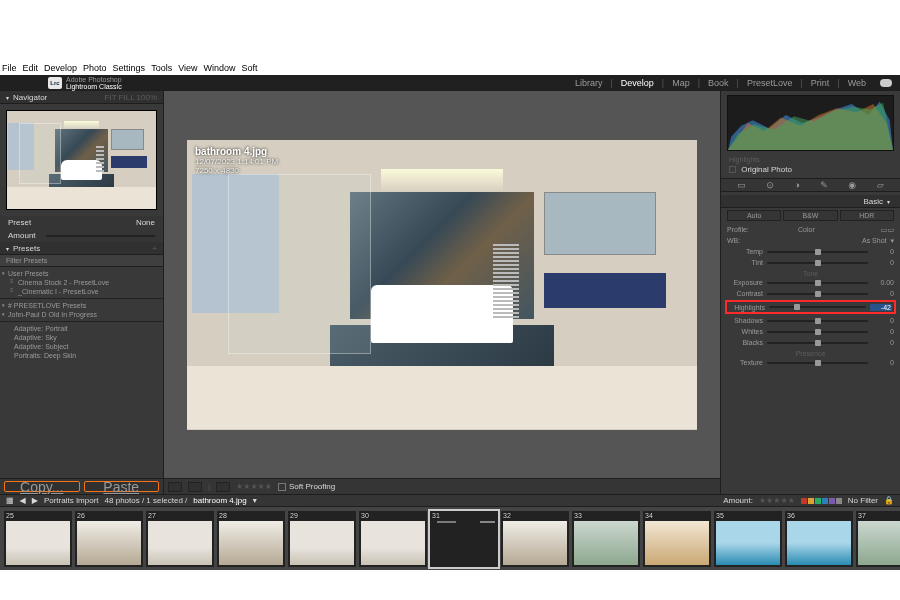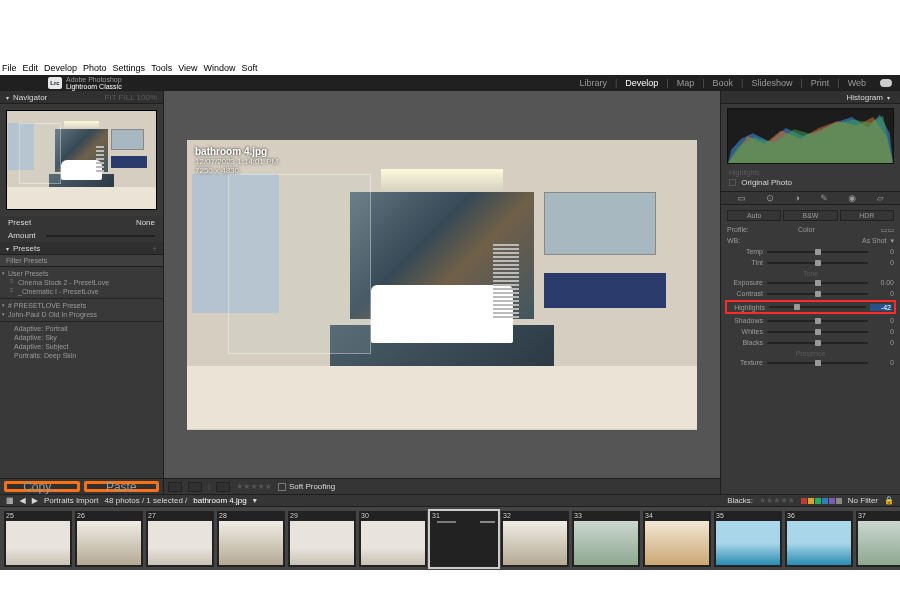--- a/index.html
+++ b/index.html
@@ -36,21 +36,21 @@
   .ltabs{height:13px;background:var(--bg2);display:flex;align-items:center;padding:0 8px;gap:6px;color:var(--txt-dim);}
   .preset-body{flex:1;overflow:hidden;background:var(--panel);}
   .preset-body .filter{background:var(--bg3);padding:2px 6px;font-size:7px;color:var(--txt-dim);border-bottom:1px solid var(--line);}
   .preset-body ul{list-style:none;padding:2px 0;}
   .preset-body li{padding:1px 6px 1px 14px;font-size:7px;color:var(--txt-dim);position:relative;white-space:nowrap;overflow:hidden;}
   .preset-body li.h{padding-left:8px;}
   .preset-body li.h::before{content:"▾";position:absolute;left:2px;font-size:5px;top:1px;}
   .preset-body li.sub{padding-left:18px;}
   .preset-body li.sub::before{content:"≡";position:absolute;left:10px;font-size:6px;top:0;color:#777;}
   .lfoot{height:16px;background:var(--bg2);display:flex;gap:4px;padding:2px 4px;border-top:1px solid var(--line);}
-  .btn{flex:1;background:var(--panel2);border:3px solid #f97316;color:var(--txt-dim);font-size:12px;display:flex;align-items:center;justify-content:center;cursor:pointer;border-radius:2px;}
+  .btn{flex:1;background:var(--panel2);border:1px solid #f97316;color:var(--txt-dim);font-size:14px;display:flex;align-items:center;justify-content:center;cursor:pointer;border-radius:2px;text-decoration:underline;}
   
   .viewer{flex:1;position:relative;background:#555;display:flex;align-items:center;justify-content:center;}
   .photo{width:510px;height:290px;position:relative;overflow:hidden;background:var(--c-beige);}
   .overlay{position:absolute;left:8px;top:6px;text-shadow:0 0 3px #000;}
   .overlay div{color:#fff;font-size:10px;font-weight:600;}
   .overlay div.sm{font-size:8px;font-weight:500;color:#eee;}
   .ctool{height:16px;background:var(--bg2);display:flex;align-items:center;padding:0 4px;gap:6px;border-top:1px solid var(--line);font-size:7px;color:var(--txt-dim);}
   .ctool .vbtn{width:14px;height:10px;background:var(--panel2);border:1px solid #222;}
   .ctool .stars span{color:#555;font-size:8px;}
   .ctool .proof{display:flex;align-items:center;gap:3px;}
@@ -134,21 +134,21 @@
       </div>
       <div class="modules" id="modules">
           <span>Library</span>
           <span class="sep">|</span>
           <span class="on">Develop</span>
           <span class="sep">|</span>
           <span>Map</span>
           <span class="sep">|</span>
           <span>Book</span>
           <span class="sep">|</span>
-          <span>Slideshow</span>
+          <span>PresetLove</span>
           <span class="sep">|</span>
           <span>Print</span>
           <span class="sep">|</span>
           <span>Web</span>
           <span class="cloud"></span>
         </div>
     </div>
 
     <div class="workrow">
 
@@ -236,41 +236,41 @@
           <div class="vbtn"></div>
           <div class="stars"><span>★★★★★</span></div>
           <div class="proof">
             <span class="cb"></span>
               <span>Soft Proofing</span>
           </div>
         </div>
       </div>
 
       <div class="rpane">
-        <div class="phead r">
-          <span>Histogram</span>
-            <span class="tri" style="margin-left:4px;">▾</span>
-        </div>
         <div class="histo">
           <svg viewBox="0 0 100 40" preserveAspectRatio="none">
             <path d="M0 40 L2 30 L8 22 L15 18 L25 24 L35 14 L45 20 L55 16 L65 10 L75 6 L85 14 L92 4 L98 18 L100 40 Z" fill="#3a78b5" opacity=".7"></path>
             <path d="M0 40 L5 32 L12 20 L22 26 L32 16 L44 22 L55 14 L66 9 L78 12 L88 6 L96 20 L100 40 Z" fill="#d97b2b" opacity=".5"></path>
             <path d="M0 40 L6 28 L16 21 L28 25 L40 15 L52 19 L64 11 L76 8 L86 10 L94 5 L100 40 Z" fill="#3fa85a" opacity=".5"></path>
           </svg>
         </div>
         <div class="rinfo">Highlights</div>
         <div class="rinfo"><span class="cb"></span><span> Original Photo</span></div>
         <div class="tools" id="toolstrip">
             <span>▭</span>
             <span>⊙</span>
             <span>◑</span>
             <span>✎</span>
             <span>◉</span>
             <span>▱</span>
           </div>
+        <div class="phead r">
+          <span>Basic</span>
+            <span class="tri" style="margin-left:4px;">▾</span>
+        </div>
         <div class="basic">
           <div class="segrow" id="segtreat">
               <div class="seg">Auto</div>
               <div class="seg">B&amp;W</div>
               <div class="seg">HDR</div>
             </div>
           <div class="row hdr">
             <span>Profile:</span>
             <span>Color</span>
             <span style="width:30px;text-align:right;">▭▭</span>
@@ -357,21 +357,21 @@
 
     <div class="stripbar">
       <span>▦</span>
       <span>◀</span>
       <span>▶</span>
       <span>Portraits Import</span>
       <span>48 photos / 1 selected /</span>
       <span style="color:#fff;">bathroom 4.jpg</span>
       <span>▾</span>
       <span class="grow"></span>
-      <span>Blacks:</span>
+      <span>Amount:</span>
       <span class="rating"><span>★★★★★</span></span>
       <span class="labels" id="labelchips">
           <i style="background: rgb(192, 57, 43);"></i>
           <i style="background: rgb(217, 164, 54);"></i>
           <i style="background: rgb(39, 174, 96);"></i>
           <i style="background: rgb(44, 127, 184);"></i>
           <i style="background: rgb(123, 91, 176);"></i>
           <i style="background: rgb(136, 136, 136);"></i>
         </span>
       <span>No Filter</span>

